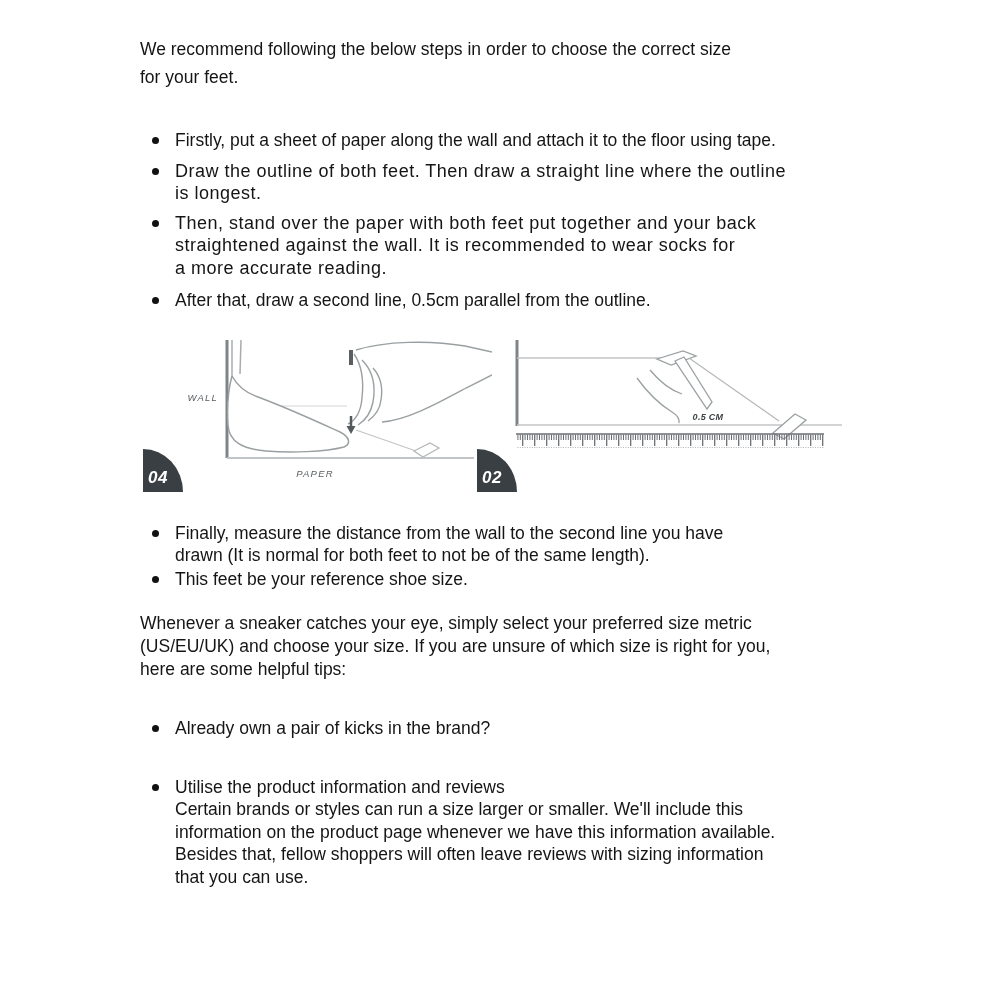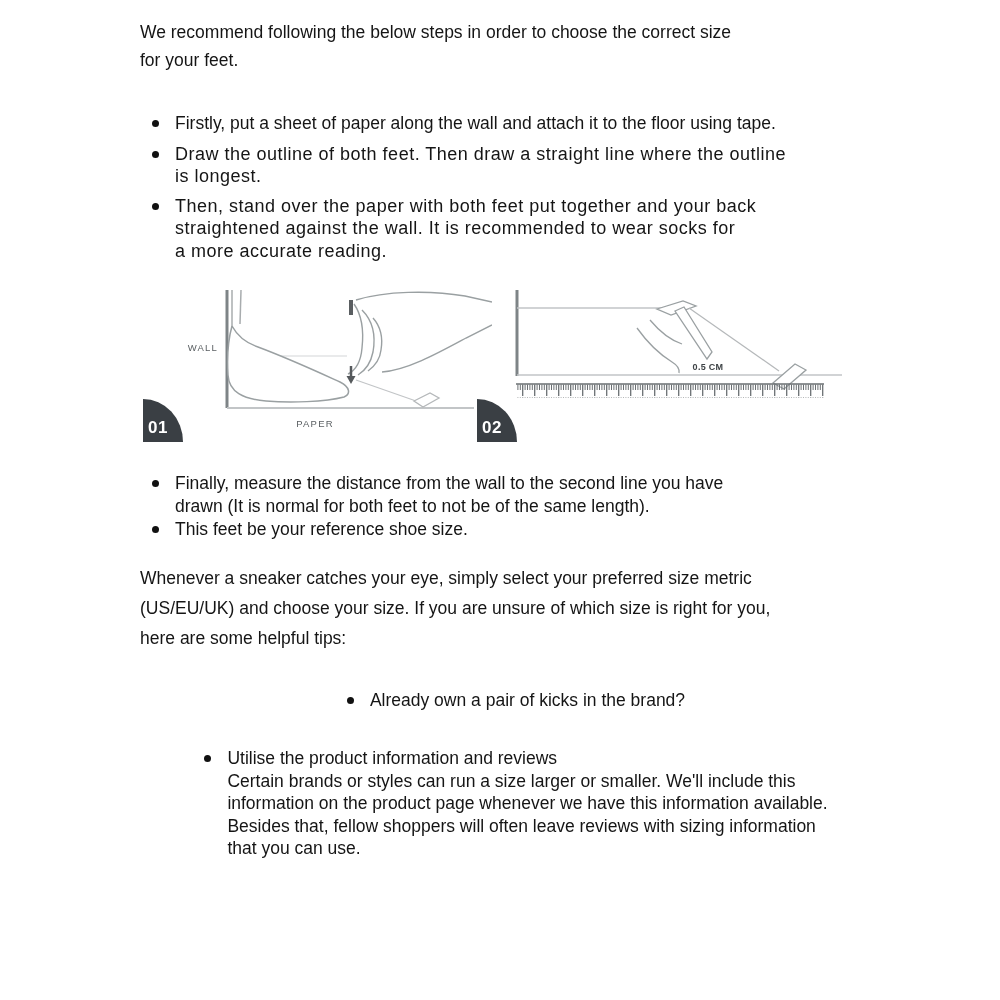--- a/index.html
+++ b/index.html
@@ -6,21 +6,21 @@
   html, body { background: #ffffff; }
   body {
     width: 1000px; height: 1000px;
     font-family: "Liberation Sans", sans-serif;
     color: #151515;
     overflow: hidden;
   }
   .page {
     width: 740px;
     margin-left: 140px;
-    padding-top: 18px;
+    padding-top: 35px;
   }
   .para {
     font-size: 17.5px;
     line-height: 28px;
     white-space: pre-line;
   }
   .note { margin-top: 6px; }
   .bullets { margin-top: 38px; }
   .bullet-row {
     display: flex;
@@ -42,20 +42,21 @@
   .tracked { letter-spacing: 0.5px; font-size: 18px; }
   .gap-sm { margin-top: 8px; }
   .gap-md { margin-top: 10px; }
 
   
   .figures {
     position: relative;
     margin-top: 18px;
     height: 162px;
     width: 740px;
+    font-style: italic;
   }
   .figure { position: absolute; top: 0; height: 162px; }
   .figure-1 { left: 0; width: 352px; }
   .figure-2 { left: 334px; width: 388px; }
   .figure svg { position: absolute; left: 0; top: 0; }
   .fig-badge {
     position: absolute;
     left: 3px; bottom: 0;
     width: 40px; height: 43px;
     background: #3a3f44;
@@ -66,24 +67,24 @@
     letter-spacing: 0.5px;
     display: flex;
     align-items: flex-end;
     padding: 0 0 4px 5px;
   }
   .results { margin-top: 30px; }
   .results .bullet-row { margin-bottom: 1px; }
   .tips-intro {
     margin-top: 22px;
     font-size: 17.5px;
-    line-height: 30px;
+    line-height: 23px;
     white-space: pre-line;
   }
-  .tip { margin-top: 36px; justify-content: center; }
+  .tip { margin-top: 36px; }
   .tip .bullet-text { white-space: normal; }
   .tip-title { display: block; }
   .tip-body { display: block; white-space: pre-line; }
   .fig-label {
     font-family: "Liberation Sans", sans-serif;
     fill: #5b6063;
     font-size: 9.5px;
     letter-spacing: 1.2px;
   }
   .fig-label-bold {
@@ -111,20 +112,24 @@
       <span class="dot"></span>
       <span class="bullet-text tracked">Draw the outline of both feet. Then draw a straight line where the outline
  is longest.</span>
     </div>
     <div class="bullet-row">
       <span class="dot"></span>
       <span class="bullet-text tracked">Then, stand over the paper with both feet put together and your back
 straightened against the wall. It is recommended to wear socks for
 a more accurate reading.</span>
     </div>
+    <div class="bullet-row gap-md">
+      <span class="dot"></span>
+      <span class="bullet-text">After that, draw a second line, 0.5cm parallel from the outline.</span>
+    </div>
   </div>
 
   <div class="figures">
 
     <div class="figure figure-1">
       <svg width="352" height="162" viewBox="0 0 352 162">
 
         <line x1="87" y1="10" x2="87" y2="128" stroke="#7e8487" stroke-width="3"></line>
 
         <line x1="87" y1="128" x2="334" y2="128" stroke="#c2c5c7" stroke-width="2"></line>
@@ -146,21 +151,21 @@
 
         <line x1="211" y1="86" x2="211" y2="97" stroke="#55595c" stroke-width="2.5"></line>
         <polygon points="206.5,96 215.5,96 211,104" fill="#55595c"></polygon>
 
         <line x1="216" y1="100" x2="276" y2="121" stroke="#c2c5c7" stroke-width="1.2"></line>
         <polygon points="274,121 290,113 299,118 283,127" stroke="#b5b8ba" stroke-width="1.3" fill="#ffffff"></polygon>
 
         <text x="78" y="71" text-anchor="end" class="fig-label">WALL</text>
         <text x="175" y="147" text-anchor="middle" class="fig-label">PAPER</text>
       </svg>
-      <div class="fig-badge">01</div>
+      <div class="fig-badge">04</div>
     </div>
 
     <div class="figure figure-2">
       <svg width="388" height="162" viewBox="0 0 388 162">
         <defs>
           <pattern id="ticks" width="12" height="13" patternUnits="userSpaceOnUse">
             <line x1="0.7" y1="0" x2="0.7" y2="12" stroke="#6a6f72" stroke-width="1.3"></line>
             <line x1="3.1" y1="0" x2="3.1" y2="6" stroke="#6a6f72" stroke-width="1"></line>
             <line x1="5.5" y1="0" x2="5.5" y2="6" stroke="#6a6f72" stroke-width="1"></line>
             <line x1="7.9" y1="0" x2="7.9" y2="6" stroke="#6a6f72" stroke-width="1"></line>

